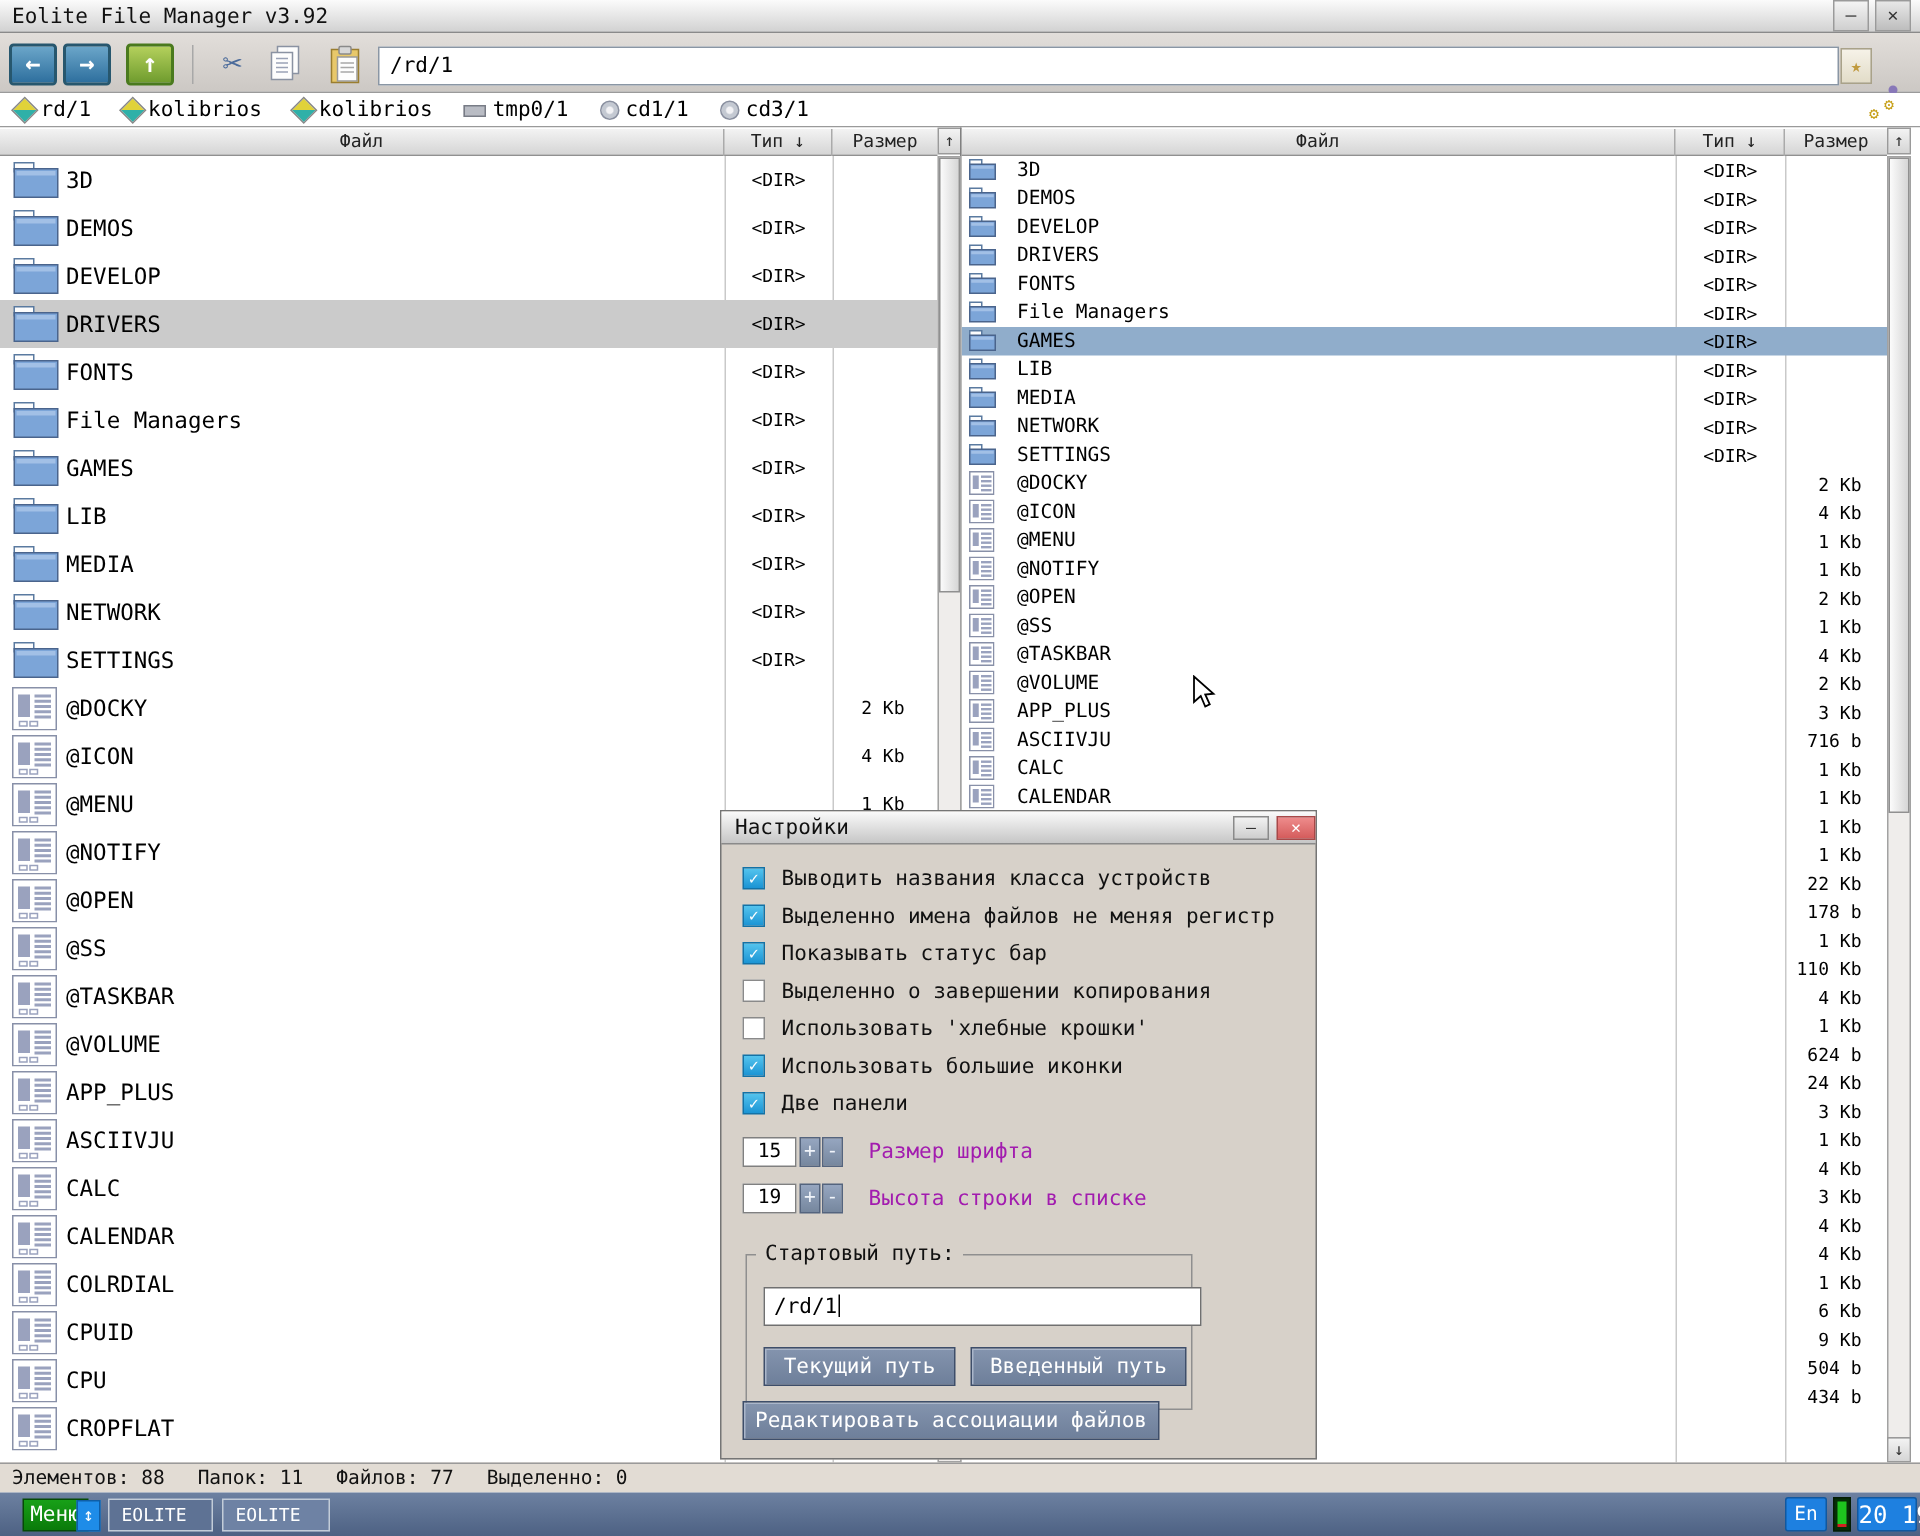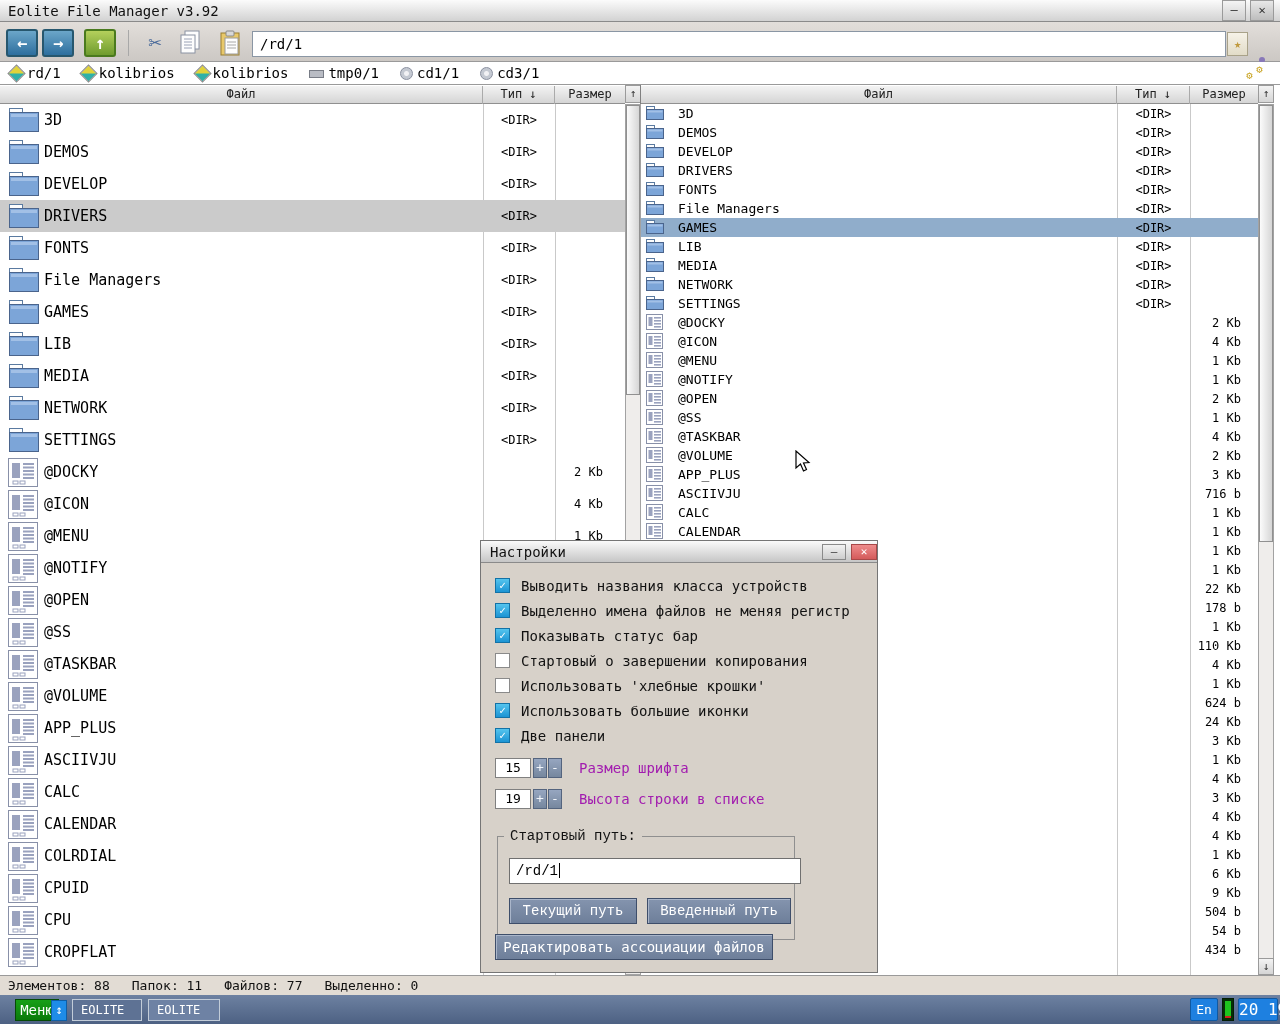--- a/index.html
+++ b/index.html
@@ -84,21 +84,21 @@
   .cbox{position:absolute;left:0;top:0;width:15px;height:15px;box-sizing:border-box;background:#fff;
     border:1px solid #8a8a8a;text-align:center;line-height:13px;font-size:11px;font-weight:bold;color:#fff;}
   .cbox.on{background:linear-gradient(#54c4ee,#1b94d4);border-color:#1372a6;}
   .cblabel{position:absolute;left:26px;top:0px;font-size:14px;color:#111;white-space:pre;}
   .spinval{position:absolute;width:36px;height:20px;background:#fff;border:1px solid #808080;box-sizing:border-box;
     text-align:center;line-height:18px;font-size:13px;color:#000;}
   .spinbtn{position:absolute;width:14px;height:20px;background:linear-gradient(#96a6c0,#76879e);
     border:1px solid #54647e;box-sizing:border-box;color:#f0f4fa;text-align:center;line-height:17px;font-size:13px;}
   .spinlabel{position:absolute;font-size:14px;color:#a21caf;line-height:20px;white-space:pre;}
   .fset{position:absolute;left:16px;top:287px;width:298px;height:112px;border:1px solid #8f8f8f;
-    box-sizing:border-box;font-family:Liberation Mono, monospace;}
+    box-sizing:border-box;}
   .fset legend{font-size:14px;color:#111;padding:0 6px;margin-left:6px;}
   fieldset{margin:0;padding:0;}
   .pathinput{position:absolute;left:11px;top:14px;width:292px;height:26px;background:#fff;border:1px solid #707070;
     box-sizing:border-box;font-size:14px;line-height:24px;padding-left:6px;color:#000;}
   .caret{display:inline-block;width:1px;height:15px;background:#000;vertical-align:-3px;margin-left:1px;}
   .dbutton{position:absolute;height:26px;box-sizing:border-box;color:#fff;font-size:14px;text-align:center;
     background:linear-gradient(#8494ae,#6e7f9a);border:1px solid #3e4e6a;box-shadow:inset 1px 1px 0 #aab6ca;
     line-height:24px;white-space:pre;}
   
   .statusbar{position:absolute;left:0;top:975px;width:1280px;height:20px;background:#e2dcd4;
@@ -973,26 +973,20 @@
         <div class="frow small">
           <span class="ficon"></span>
           <span class="fname"></span>
           <span class="ftype"></span>
           <span class="fsize">504 b</span>
         </div>
         <div class="frow small">
           <span class="ficon"></span>
           <span class="fname"></span>
           <span class="ftype"></span>
-          <span class="fsize">54 b</span>
-        </div>
-        <div class="frow small">
-          <span class="ficon"></span>
-          <span class="fname"></span>
-          <span class="ftype"></span>
           <span class="fsize">434 b</span>
         </div>
       </div>
 
     <div class="sbar" style="left:625px;top:19px;width:16px;height:871px">
       <div class="sslider" style="left:0px;top:0px;width:14px;height:290px"></div>
     </div>
     <div class="sbar" style="left:1258px;top:19px;width:16px;height:855px">
       <div class="sslider" style="left:0px;top:0px;width:14px;height:437px"></div>
     </div>
@@ -1013,21 +1007,21 @@
         <div class="cbrow" style="top: 62px;">
           <span class="cbox on">✓</span>
           <span class="cblabel">Выделенно имена файлов не меняя регистр</span>
         </div>
         <div class="cbrow" style="top: 87px;">
           <span class="cbox on">✓</span>
           <span class="cblabel">Показывать статус бар</span>
         </div>
         <div class="cbrow" style="top: 112px;">
           <span class="cbox"></span>
-          <span class="cblabel">Стартовый о завершении копирования</span>
+          <span class="cblabel">Выделенно о завершении копирования</span>
         </div>
         <div class="cbrow" style="top: 137px;">
           <span class="cbox"></span>
           <span class="cblabel">Использовать 'хлебные крошки'</span>
         </div>
         <div class="cbrow" style="top: 162px;">
           <span class="cbox on">✓</span>
           <span class="cblabel">Использовать большие иконки</span>
         </div>
         <div class="cbrow" style="top: 187px;">

